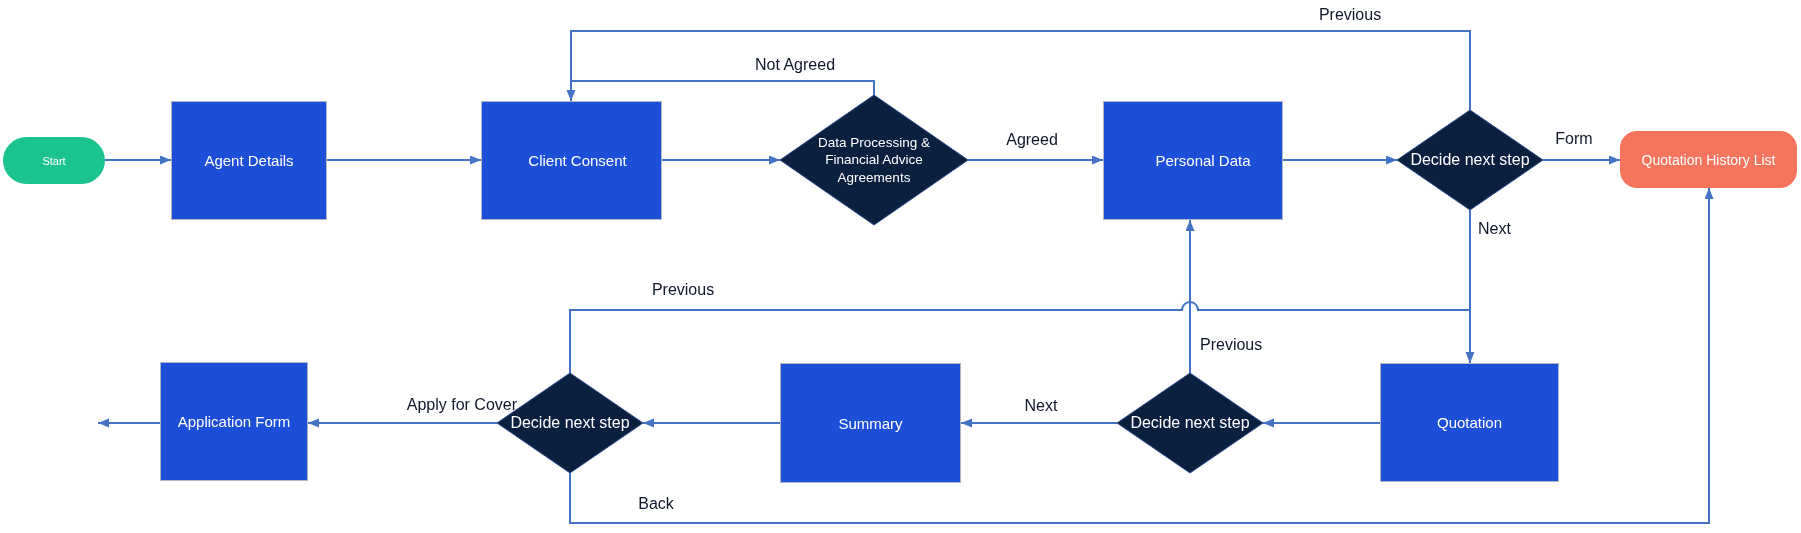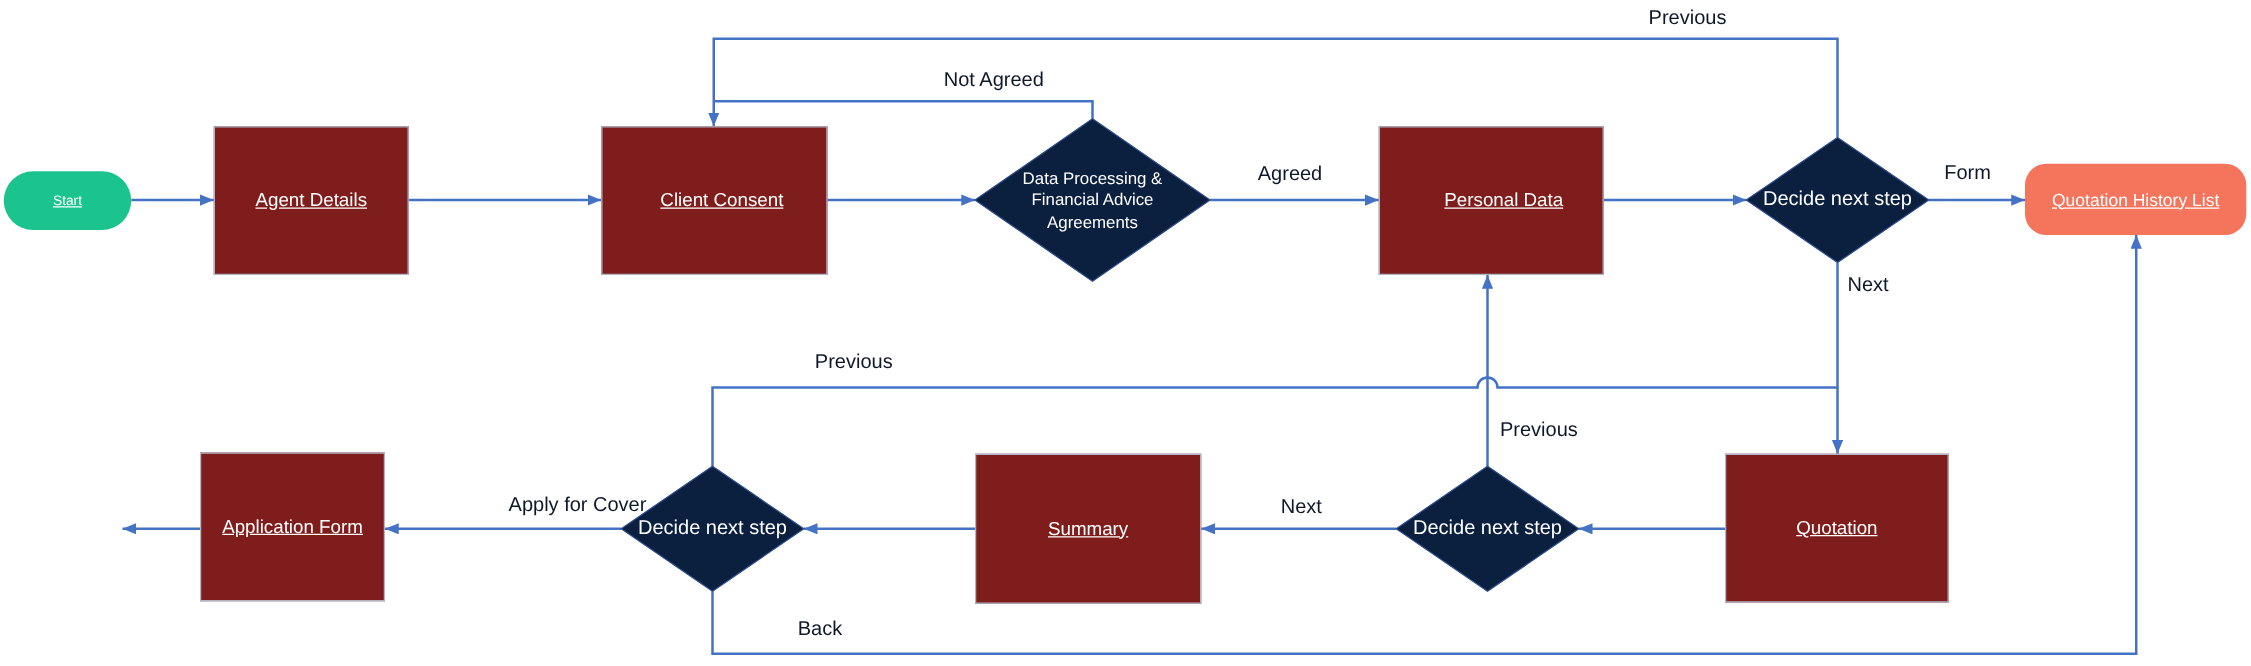--- a/index.html
+++ b/index.html
@@ -2,22 +2,22 @@
 <html><head>
 <meta charset="utf-8">
 <style>
   html,body{margin:0;padding:0;background:#ffffff;}
   #canvas{
     position:relative;width:1801px;height:533px;background:#ffffff;overflow:hidden;
     font-family:"Liberation Sans", sans-serif;
   }
   svg.layer{position:absolute;left:0;top:0;width:1801px;height:533px;}
   .node{position:absolute;display:flex;align-items:center;justify-content:center;
-        color:#ffffff;text-align:left;box-sizing:border-box;text-decoration:underline;}
-  .proc{background:#7f1d1d;border:1px solid #aeb6c6;font-size:15px;}
+        color:#ffffff;text-align:left;box-sizing:border-box;}
+  .proc{background:#1d4ed8;border:1px solid #aeb6c6;font-size:15px;}
   .pill-start{background:#1bc48e;border-radius:24px;font-size:11px;}
   .pill-finish{background:#9cc3f2;border-radius:23px;font-size:11px;}
   .pill-qhl{background:#f4745c;border-radius:17px;font-size:14px;white-space:nowrap;}
   .dtext{position:absolute;display:flex;align-items:center;justify-content:center;
          color:#ffffff;text-align:center;font-size:16px;white-space:pre-line;}
   .dtext.big{font-size:13.5px;line-height:1.28;}
   .elabel{position:absolute;color:#0f172a;font-size:16px;text-align:center;}
   .elabel.left{text-align:left;}
   path.conn{fill:none;stroke:#4472c4;stroke-width:2;}
   polygon.diamond{fill:#0b1f3e;stroke:#2c4c8c;stroke-width:1;}
@@ -83,16 +83,16 @@
   <div class="dtext" style="left:500px;top:413px;width:140px;height:20px;">Decide next step</div>
 
   <div class="elabel" style="left:735px;top:56px;width:120px;">Not Agreed</div>
   <div class="elabel" style="left:992px;top:131px;width:80px;">Agreed</div>
   <div class="elabel" style="left:1300px;top:6px;width:100px;">Previous</div>
   <div class="elabel" style="left:1544px;top:130px;width:60px;">Form</div>
   <div class="elabel left" style="left:1478px;top:220px;width:60px;">Next</div>
   <div class="elabel" style="left:633px;top:281px;width:100px;">Previous</div>
   <div class="elabel left" style="left:1200px;top:336px;width:100px;">Previous</div>
   <div class="elabel" style="left:1001px;top:397px;width:80px;">Next</div>
-  <div class="elabel" style="left:397px;top:396px;width:130px;">Apply for Cover</div>
+  <div class="elabel" style="left:387px;top:396px;width:130px;text-align:right;">Apply for Cover</div>
   <div class="elabel" style="left:616px;top:495px;width:80px;">Back</div>
 
 </div>
 
 </body></html>

